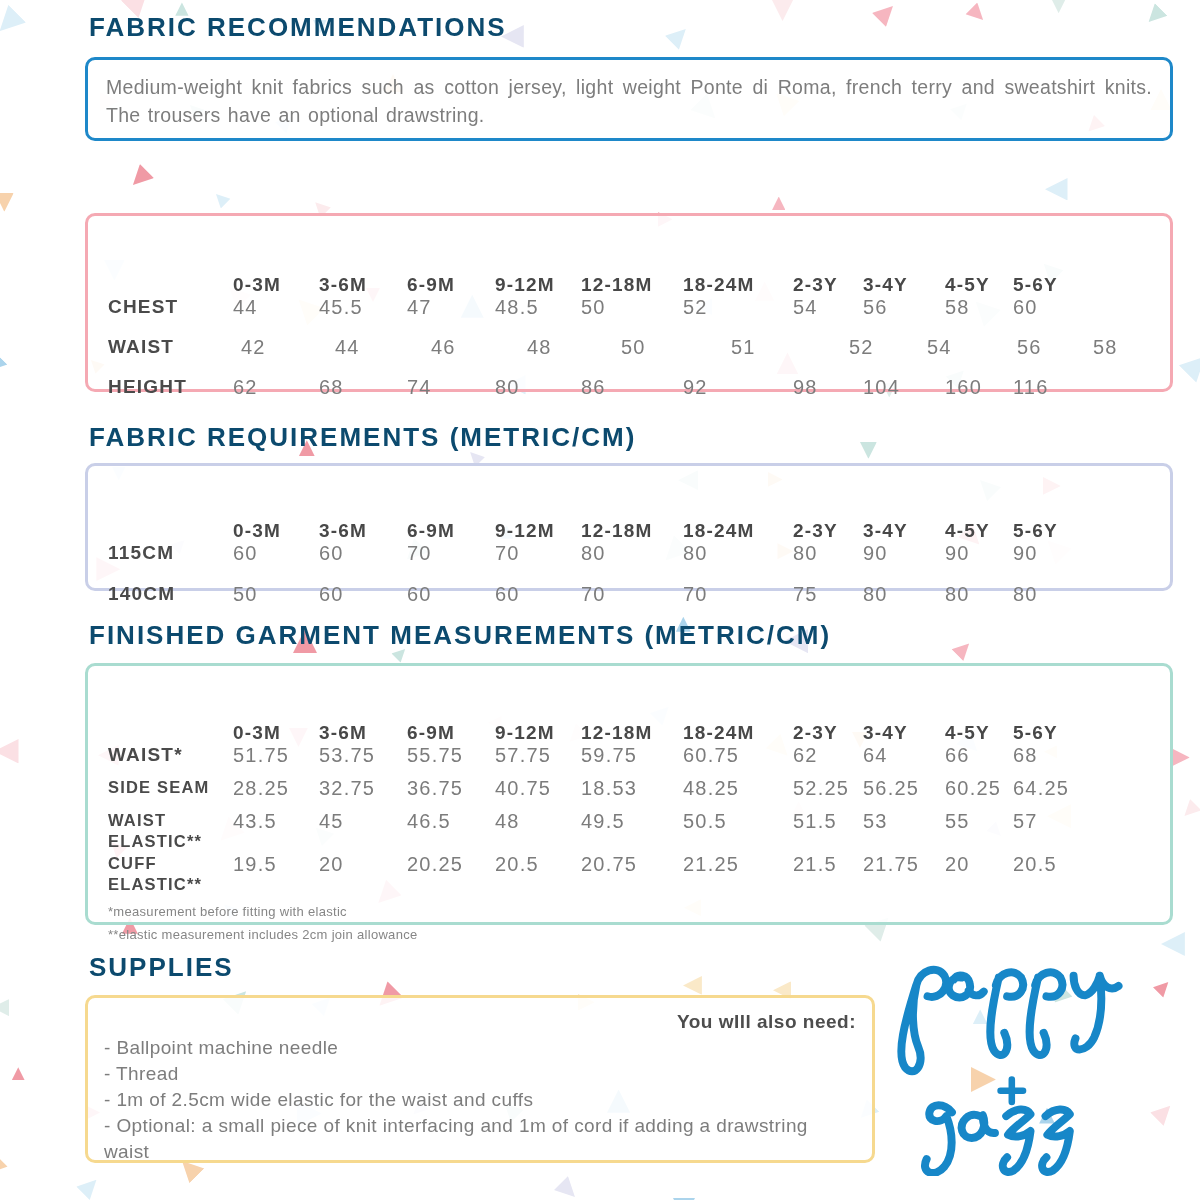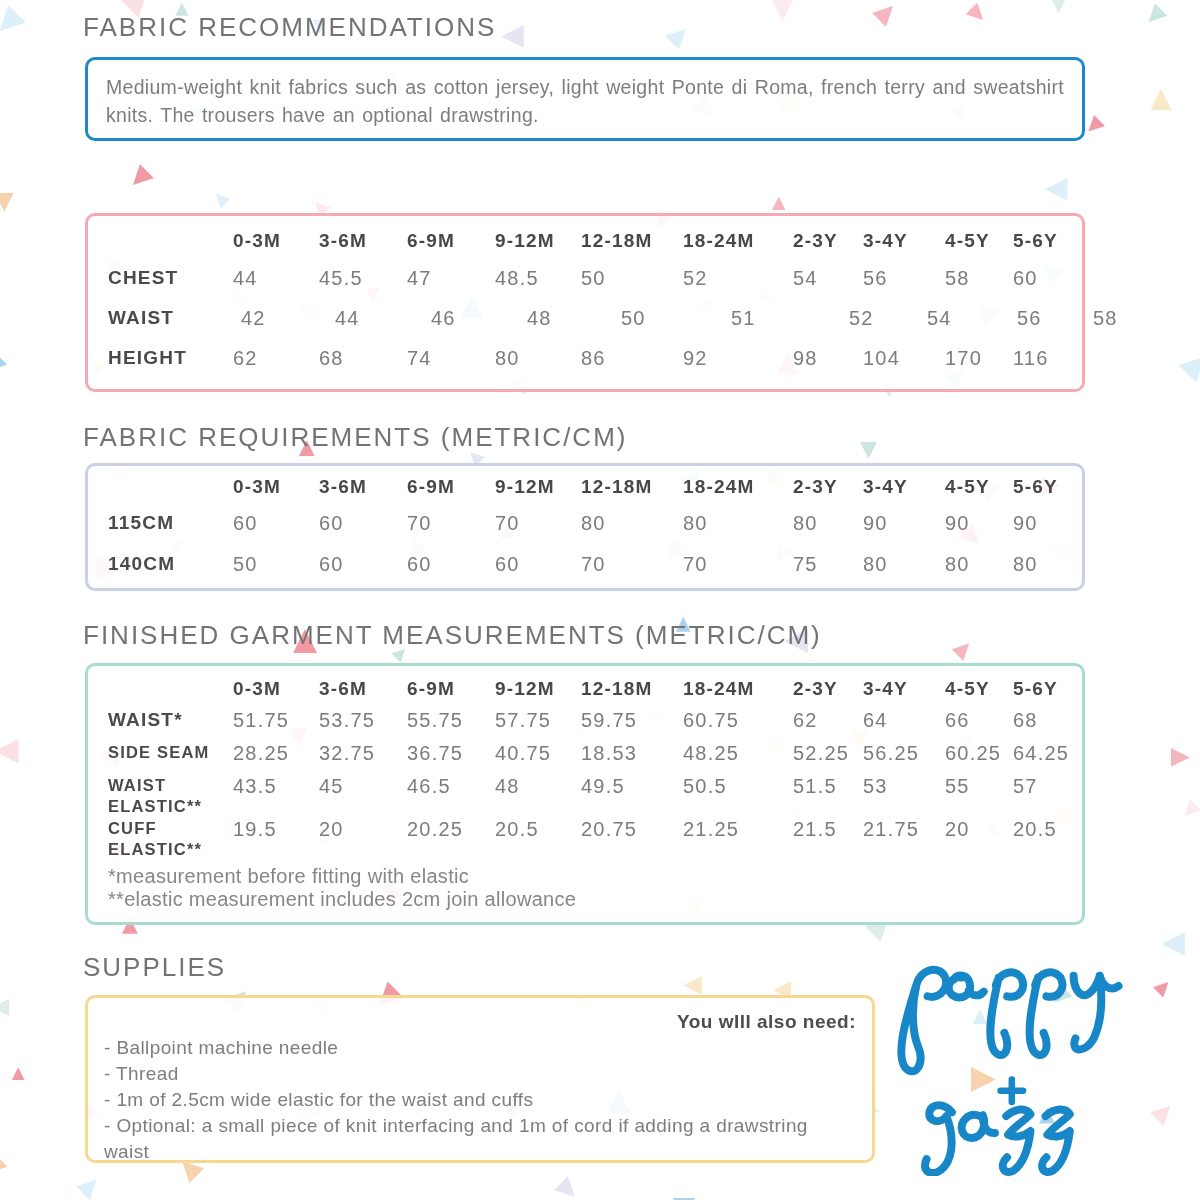--- a/index.html
+++ b/index.html
@@ -7,47 +7,47 @@
   .page {
     position:relative; width:1200px; height:1200px;
     overflow:hidden; background:#ffffff;
     font-family:"Liberation Sans", sans-serif;
   }
   #bg-layer { position:absolute; inset:0; z-index:0; }
   .tri { position:absolute; clip-path:polygon(50% 0, 0 100%, 100% 100%); }
   .content { position:absolute; inset:0; z-index:1; }
 
   .sec-heading {
-    position:absolute; left:83px;
-    font-size:26px; font-weight:normal; letter-spacing:2px;
-    color:#737373; line-height:30px;
+    position:absolute; left:89px;
+    font-size:26px; font-weight:bold; letter-spacing:2px;
+    color:#0c4a6e; line-height:30px;
   }
   .box {
-    position:absolute; left:85px; width:1000px;
+    position:absolute; left:85px; width:1088px;
     background:rgba(255,255,255,0.88);
     border:3px solid #ccc; border-radius:10px;
   }
   .box-text {
     padding:13px 18px; font-size:19.5px; line-height:28px;
     color:#7d7d7d; text-align:justify; letter-spacing:0.3px; word-spacing:1.5px;
   }
 
   .t { padding:14px 0 0 20px; }
   .t-head, .t-row {
     display:grid;
     grid-template-columns:125px 86px 88px 88px 86px 102px 110px 70px 82px 68px 1fr;
     align-items:start;
   }
   .c { white-space:nowrap; }
-  .c.h { font-size:19px; font-weight:bold; color:#484848; letter-spacing:1.2px; }
+  .c.h { font-size:19px; font-weight:bold; color:#484848; letter-spacing:1.2px;margin-top:44px; }
   .c.v { font-size:20px; color:#7c7c7c; letter-spacing:1.2px; }
   .c.lbl { font-size:19px; font-weight:bold; color:#4a4a4a; letter-spacing:1.2px; white-space:normal; padding-right:6px; }
   .c.lbl.small { font-size:16.5px; line-height:1.3; }
   .footnote {
-    margin-left:20px; font-size:20px; line-height:23px;
+    margin-left:20px; font-size:13px; line-height:23px;
     color:#868686; letter-spacing:0.3px;
   }
   .supplies-body { padding:11px 16px; }
   .supplies-intro { font-size:19px; font-weight:bold; color:#4d4d4d; line-height:26px; letter-spacing:0.5px;text-align:right; }
   .supplies-item { font-size:19px; color:#7d7d7d; line-height:26px; letter-spacing:0.4px; }
   .logo-wrap { position:absolute; left:878px; top:942px; width:262px; height:234px; }
 </style>
 </head>
 <body>
 
@@ -220,21 +220,21 @@
           <div class="t-row" style="min-height: 40px;">
             <div class="c lbl">HEIGHT</div>
             <div class="c v">62</div>
             <div class="c v">68</div>
             <div class="c v">74</div>
             <div class="c v">80</div>
             <div class="c v">86</div>
             <div class="c v">92</div>
             <div class="c v">98</div>
             <div class="c v">104</div>
-            <div class="c v">170</div>
+            <div class="c v">160</div>
             <div class="c v">116</div>
           </div>
         </div>
     </div>
 
     <div class="sec-heading" style="top:422px">FABRIC REQUIREMENTS (METRIC/CM)</div>
     <div class="box" style="top: 463px; height: 128px; border-color: rgb(201, 207, 232);">
       <div class="t" style="padding-top:10px">
           <div class="t-head" style="min-height: 36px;">
             <div class="c lbl"></div>

